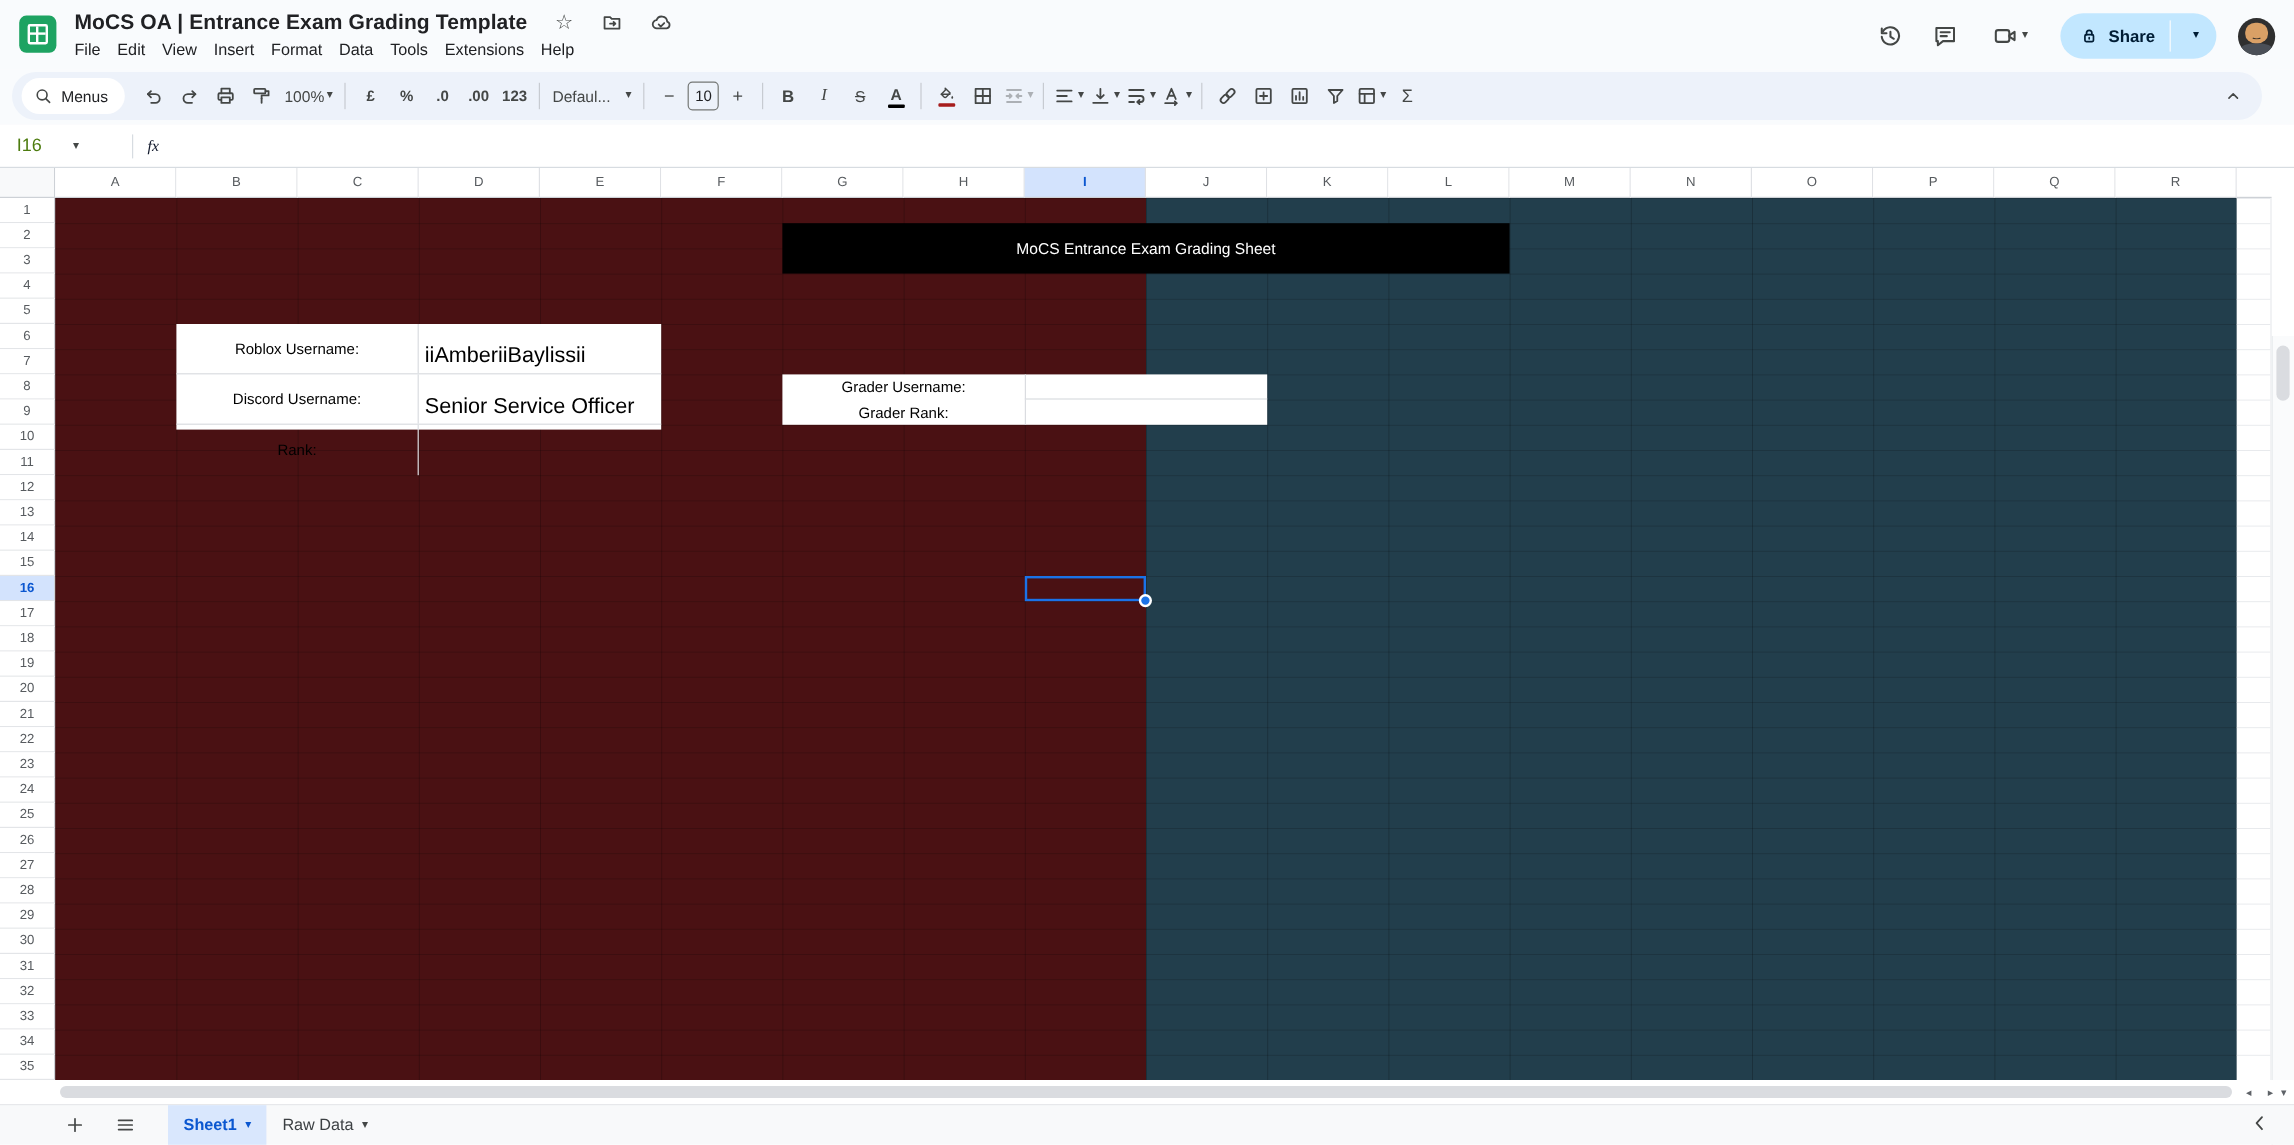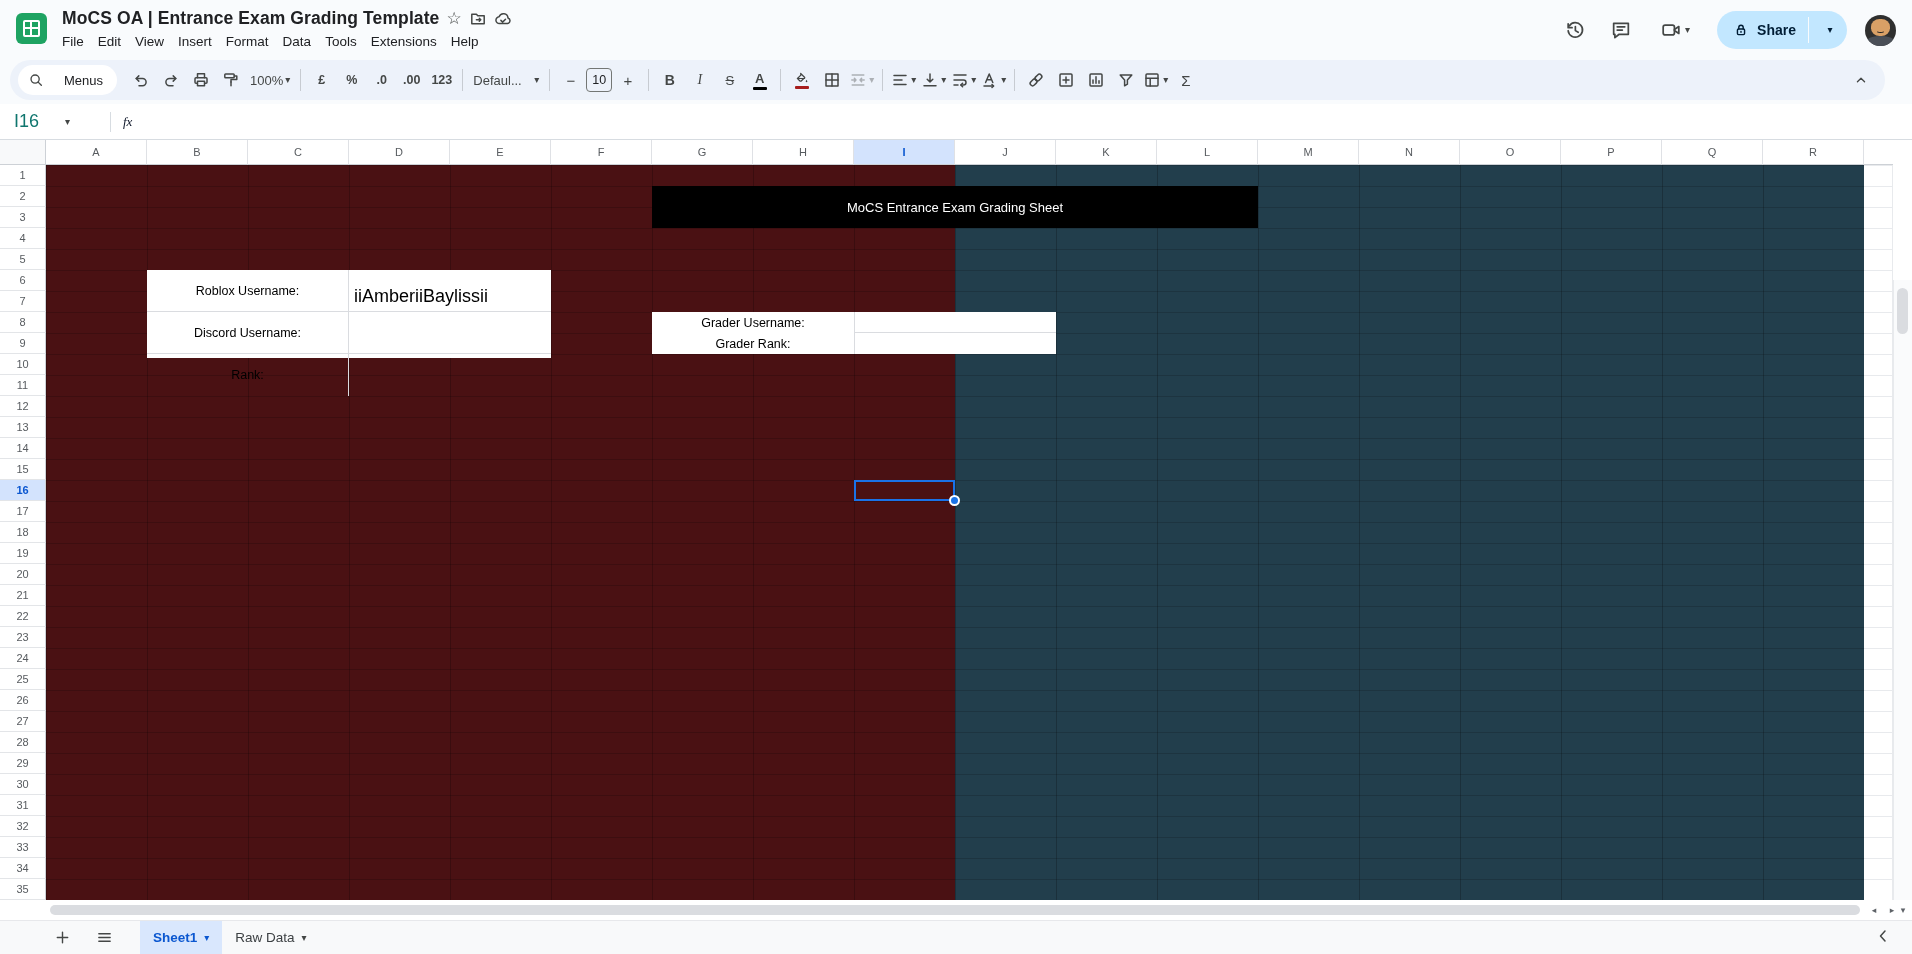--- a/index.html
+++ b/index.html
@@ -9,21 +9,21 @@
   .svgi{display:block;stroke:#444746;fill:none;stroke-width:1.5;stroke-linecap:round;stroke-linejoin:round}
   .caret{font-size:10px;color:#444746;line-height:1}
 
   
   .topbar{position:absolute;left:0;top:0;width:1912px;height:58px;background:#f9fbfd;display:flex;align-items:flex-start}
   .logo{position:absolute;left:16px;top:13px;width:31px;height:31px;border-radius:6px;background:#1ea362;display:flex;align-items:center;justify-content:center;cursor:pointer}
   .logo-glyph{width:17px;height:17px;border:2px solid #fff;border-radius:2px;background:
     linear-gradient(#fff,#fff) 0 5px/13px 2px no-repeat,
     linear-gradient(#fff,#fff) 5px 0/2px 13px no-repeat}
   .title-area{position:absolute;left:62px;top:8px}
-  .title-row{display:flex;align-items:center;gap:7px}
+  .title-row{display:flex;align-items:center;gap:23px}
   .doc-title{font-size:17.5px;font-weight:600;letter-spacing:.1px;cursor:text}
   .tb-ic{color:#444746;font-size:17px;line-height:1;cursor:pointer;display:flex;align-items:center}
   .menubar{display:flex;margin-left:-7px;margin-top:3px}
   .menu-item{font-size:13.5px;padding:2px 7px;border-radius:8px;cursor:pointer;color:#202124}
   .topbar-right{position:absolute;right:16px;top:10px;display:flex;align-items:center;gap:6px}
   .icon-btn{width:40px;height:40px;border-radius:50%;display:flex;align-items:center;justify-content:center;cursor:pointer}
   .camera-group{display:flex;align-items:center;gap:3px;width:56px;justify-content:center;cursor:pointer}
   .share-btn{display:flex;align-items:center;height:38px;border:none;border-radius:19px;background:var(--c-share-bg,#c2e7ff);
     color:var(--c-share-text,#001d35);padding:0 4px 0 16px;gap:8px;cursor:pointer;margin-left:8px}
   .share-btn .lbl{font-size:14px;font-weight:600}
@@ -31,41 +31,41 @@
   .share-caret{width:26px;text-align:center;color:#001d35}
   .avatar{width:31px;height:31px;border-radius:50%;background:#2f2f2f;margin-left:12px;position:relative;overflow:hidden;cursor:pointer}
   .avatar .head{position:absolute;left:6px;top:4px;width:19px;height:17px;border-radius:45%;background:#d9a066}
   .avatar .smile{position:absolute;left:11px;top:12px;width:9px;height:6px;border:1.5px solid #222;border-top:none;border-left-color:transparent;border-right-color:transparent;border-radius:50%}
   .avatar .body{position:absolute;left:2px;top:21px;width:27px;height:12px;border-radius:45% 45% 0 0;background:#4a4f57}
 
   
   .toolbar-row{position:absolute;left:0;top:58px;width:1912px;height:46px;background:#f9fbfd}
   .toolbar{position:absolute;left:10px;top:2px;width:1875px;height:40px;border-radius:20px;background:#edf2fa;
     display:flex;align-items:center;padding:0 10px 0 8px;gap:1px}
-  .menus-chip{display:flex;align-items:center;gap:20px;background:#fff;border-radius:16px;height:30px;padding:0 14px 0 10px;margin-right:8px;cursor:pointer}
+  .menus-chip{display:flex;align-items:center;gap:7px;background:#fff;border-radius:16px;height:30px;padding:0 14px 0 10px;margin-right:8px;cursor:pointer}
   .menus-chip span{font-size:13px;color:#202124}
   .t-btn{min-width:29px;height:30px;border-radius:4px;display:flex;align-items:center;justify-content:center;cursor:pointer;gap:2px;color:#444746}
   .t-txt{font-size:12.5px;color:#444746;font-weight:600}
   .t-sep{width:1px;height:22px;background:#c7cbd1;margin:0 5px}
   .zoom-box{padding:0 4px}
   .font-box{width:74px;justify-content:space-between;padding:0 4px}
   .font-name{font-size:13px;color:#444746}
   .size-box{width:26px;height:24px;border:1px solid #747775;border-radius:4px;display:flex;align-items:center;justify-content:center;font-size:12.5px;color:#202124;cursor:text}
   .fmt-b{font-size:14px;font-weight:700}
   .fmt-i{font-size:14px;font-style:italic;font-family:"Liberation Serif","DejaVu Serif",serif}
   .fmt-s{font-size:13px;text-decoration:line-through}
   .stack{display:flex;flex-direction:column;align-items:center;gap:1px}
   .cbar{width:14px;height:3px;border-radius:1px}
   .disabled{opacity:.38}
   .tb-spacer{flex:1}
 
   
   .formula-bar{position:absolute;left:0;top:104px;width:1912px;height:36px;background:#fff;border-bottom:1px solid #d7dce1;display:flex;align-items:center}
   .name-box{display:flex;align-items:center;width:104px;padding-left:14px;gap:26px;cursor:pointer}
-  .name-box .ref{font-size:18px;color:#0f766e}
+  .name-box .ref{font-size:15px;color:#4d7c0f}
   .fb-sep{width:1px;height:20px;background:#d7dce1;margin:0 6px}
   .fx{font-size:13px;font-style:italic;color:#0f172a;font-family:"Liberation Serif","DejaVu Serif",serif;margin-left:6px}
   .formula-input{flex:1;height:100%;cursor:text}
 
   
   .grid{position:absolute;left:0;top:140px;width:1893px;height:760px;background:#fff}
   .corner{position:absolute;left:0;top:0;width:46px;height:25px;background:#f8f9fa;border-right:1px solid #cdd1d6;border-bottom:1px solid #cdd1d6;cursor:pointer}
   #col-headers{position:absolute;left:46px;top:0;height:25px;display:flex}
   .col-h{width:101px;height:25px;font-size:11px;color:#575b5f;display:flex;align-items:center;justify-content:center;
     border-right:1px solid #dfe1e5;border-bottom:1px solid #cdd1d6;background:#fff;cursor:pointer}
@@ -461,20 +461,21 @@
         <span>MoCS Entrance Exam Grading Sheet</span>
       </div>
 
       <div class="left-box">
         <div class="lb-row">
           <div class="lb-label">Roblox Username:</div>
           <div class="lb-value">iiAmberiiBaylissii</div>
         </div>
         <div class="lb-row">
           <div class="lb-label">Discord Username:</div>
+          <div class="lb-value">Senior Service Officer</div>
         </div>
         <div class="lb-row">
           <div class="lb-label">Rank:</div>
           <div class="lb-value"></div>
         </div>
       </div>
 
       <div class="grader-box">
         <div class="gb-row">
           <div class="gb-label">Grader Username:</div>

